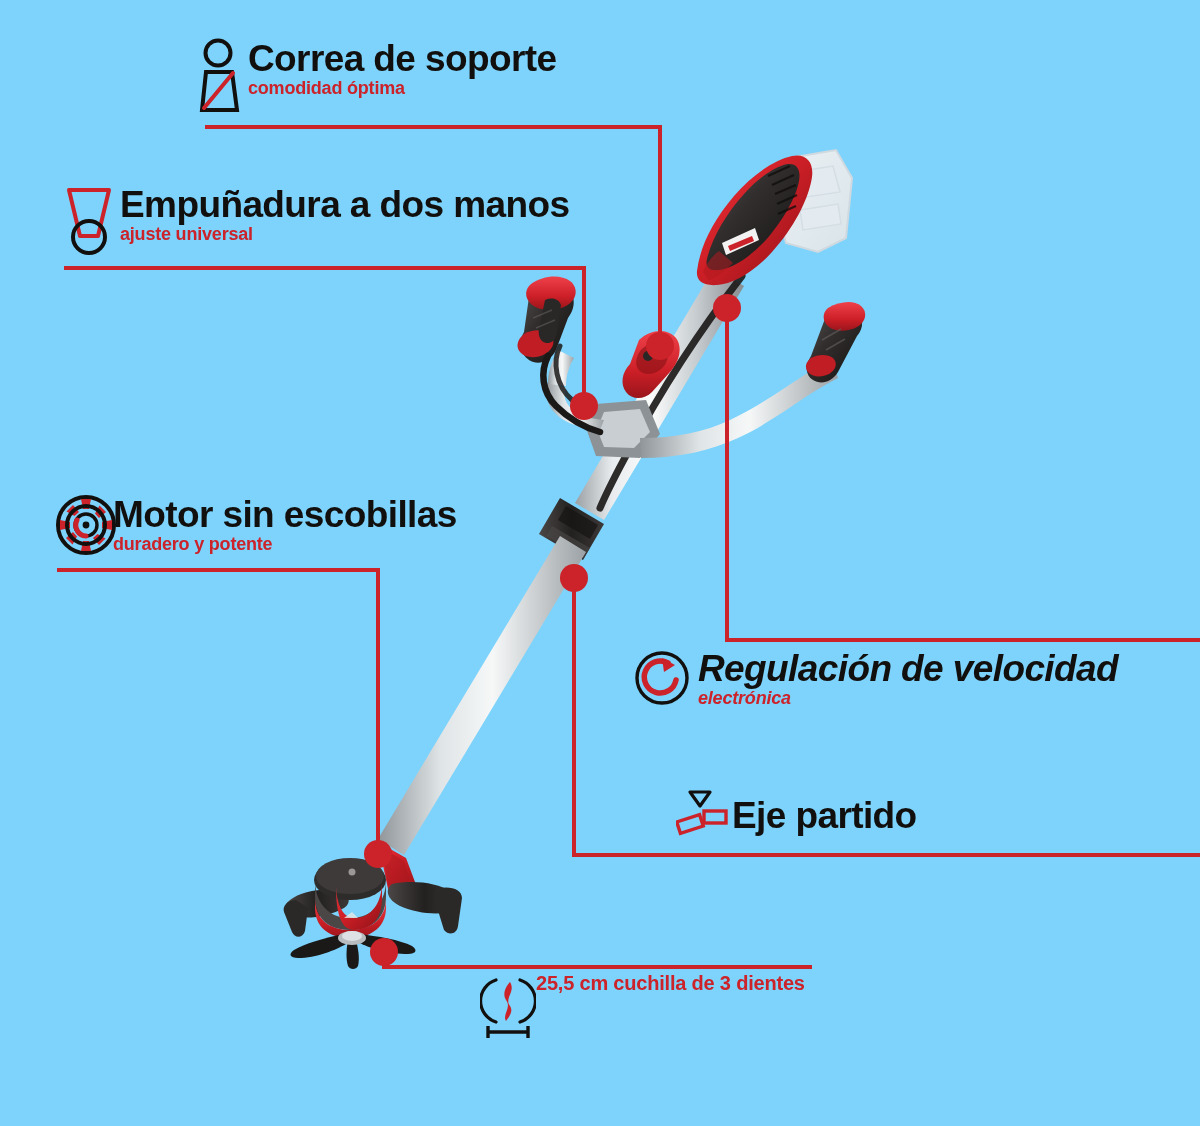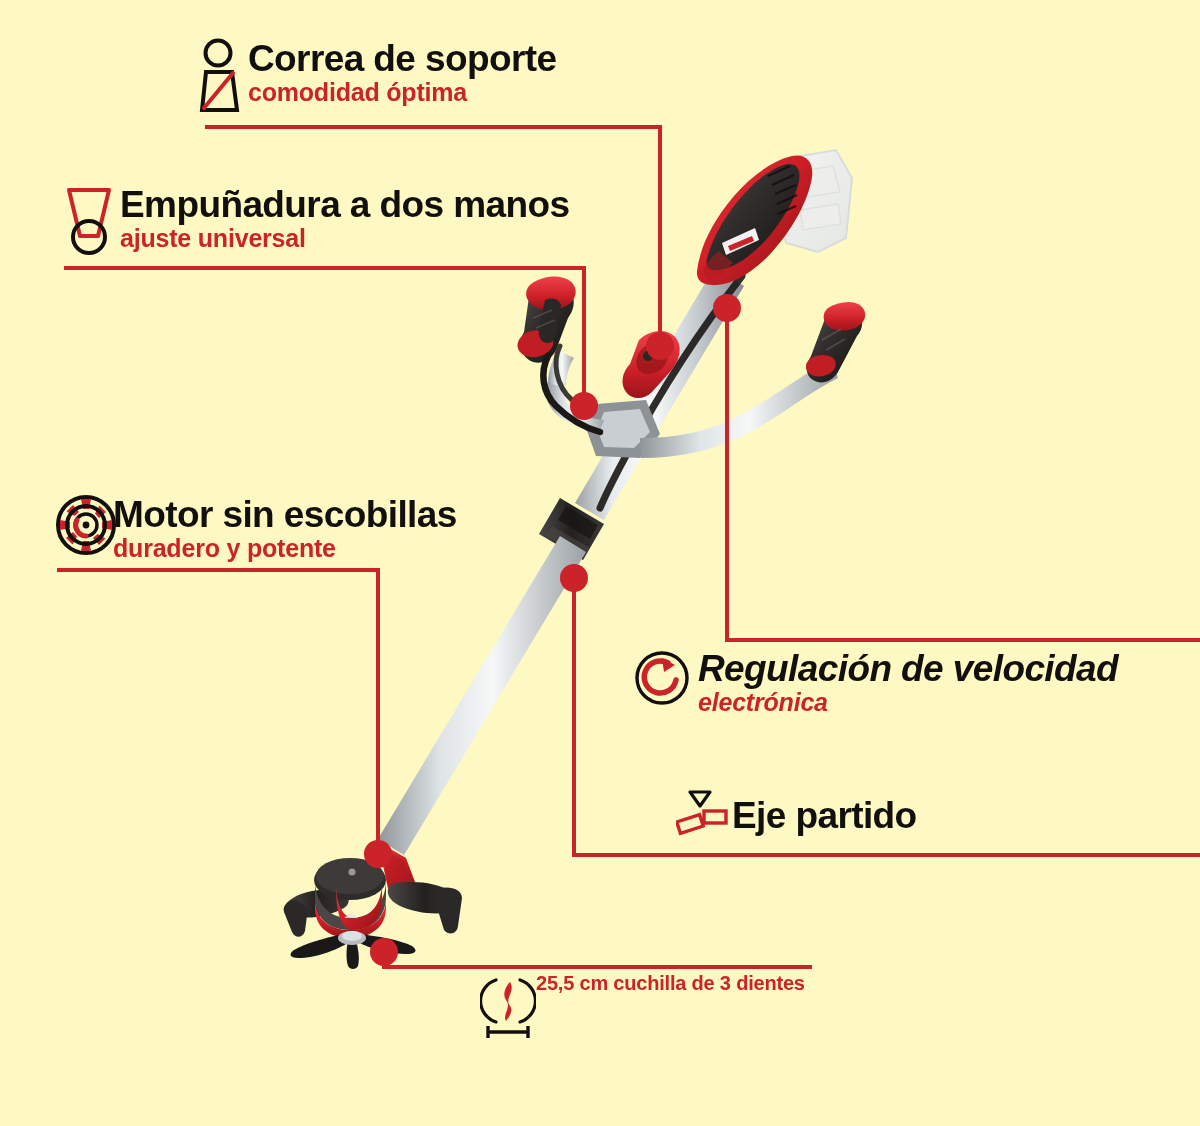--- a/index.html
+++ b/index.html
@@ -5,21 +5,21 @@
 <style>
   html,body{margin:0;padding:0;background:#ffffff;}
   body{
     font-family:"Liberation Sans","DejaVu Sans",sans-serif;
     -webkit-font-smoothing:antialiased;
   }
   #stage{
     position:relative;
     width:1200px;
     height:1126px;
-    background:#fef9c3;
+    background:#7dd3fc;
     overflow:hidden;
   }
   .layer{position:absolute;left:0;top:0;width:1200px;height:1126px;}
   #lines{z-index:2;}
   #product{z-index:1;}
   .callout{position:absolute;z-index:3;}
   .callout .ico{
     position:absolute;
     left:0;
     top:0;
@@ -27,21 +27,21 @@
   .callout .txt{position:absolute;}
   .title{
     font-size:37px;
     font-weight:bold;
     color:#12100e;
     letter-spacing:-0.6px;
     line-height:1.04;
     white-space:nowrap;
   }
   .sub{
-    font-size:25px;
+    font-size:18px;
     font-weight:bold;
     color:#cc2229;
     letter-spacing:-0.2px;
     line-height:1.16;
     white-space:nowrap;
   }
   .sub2{
     font-size:20px;
     font-weight:bold;
     color:#cc2229;

